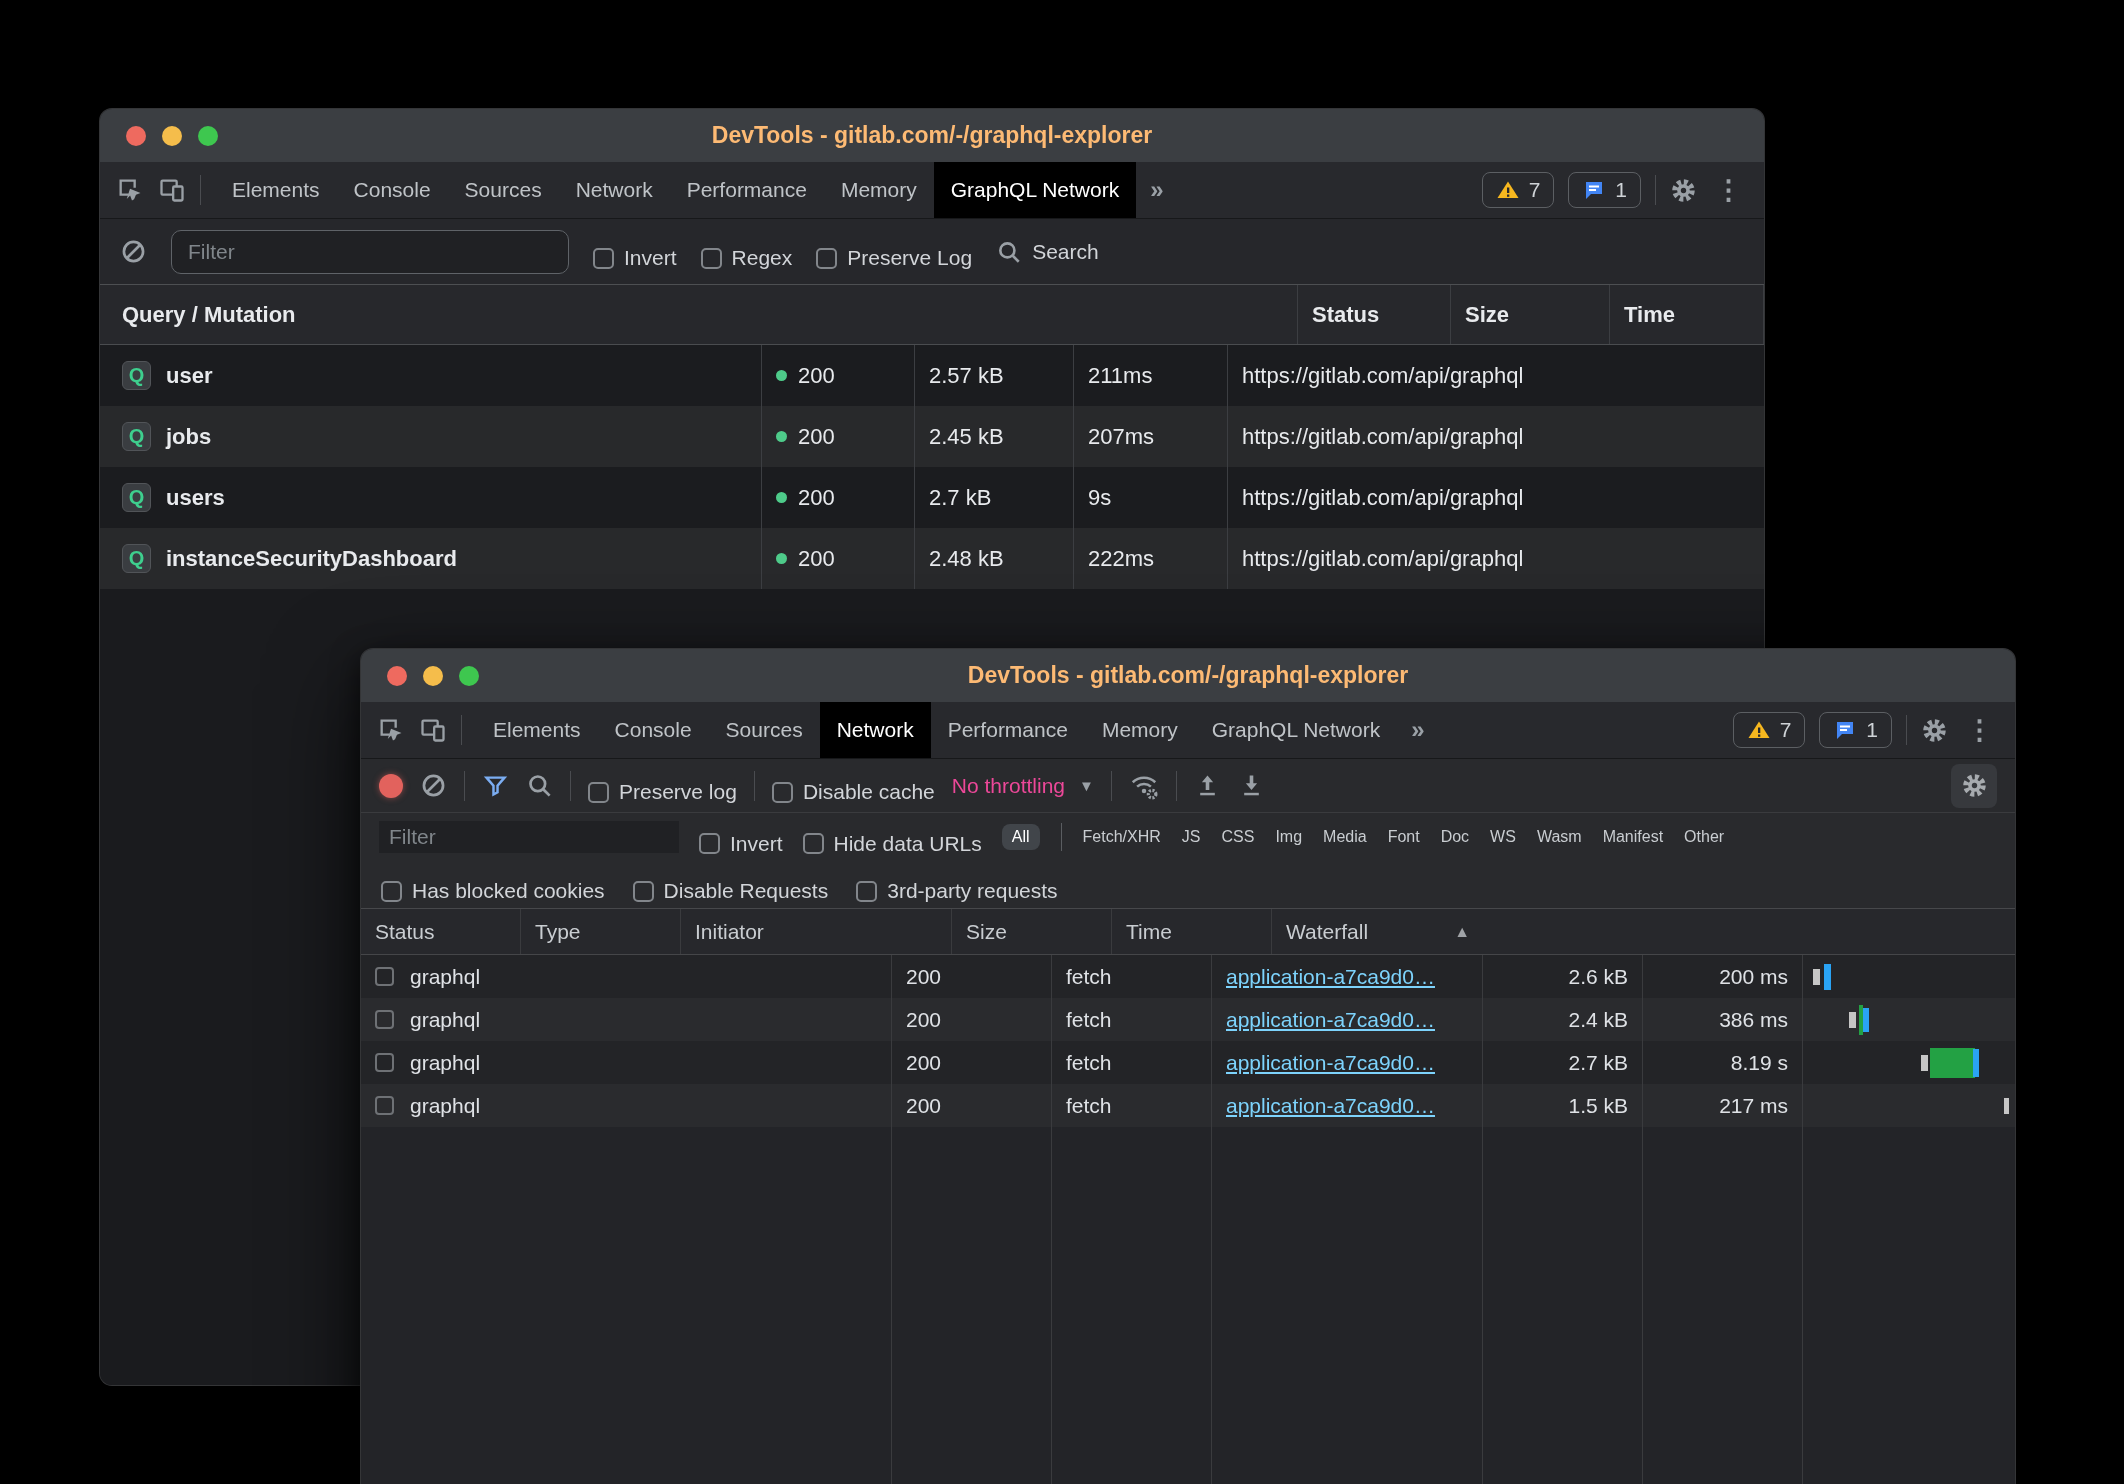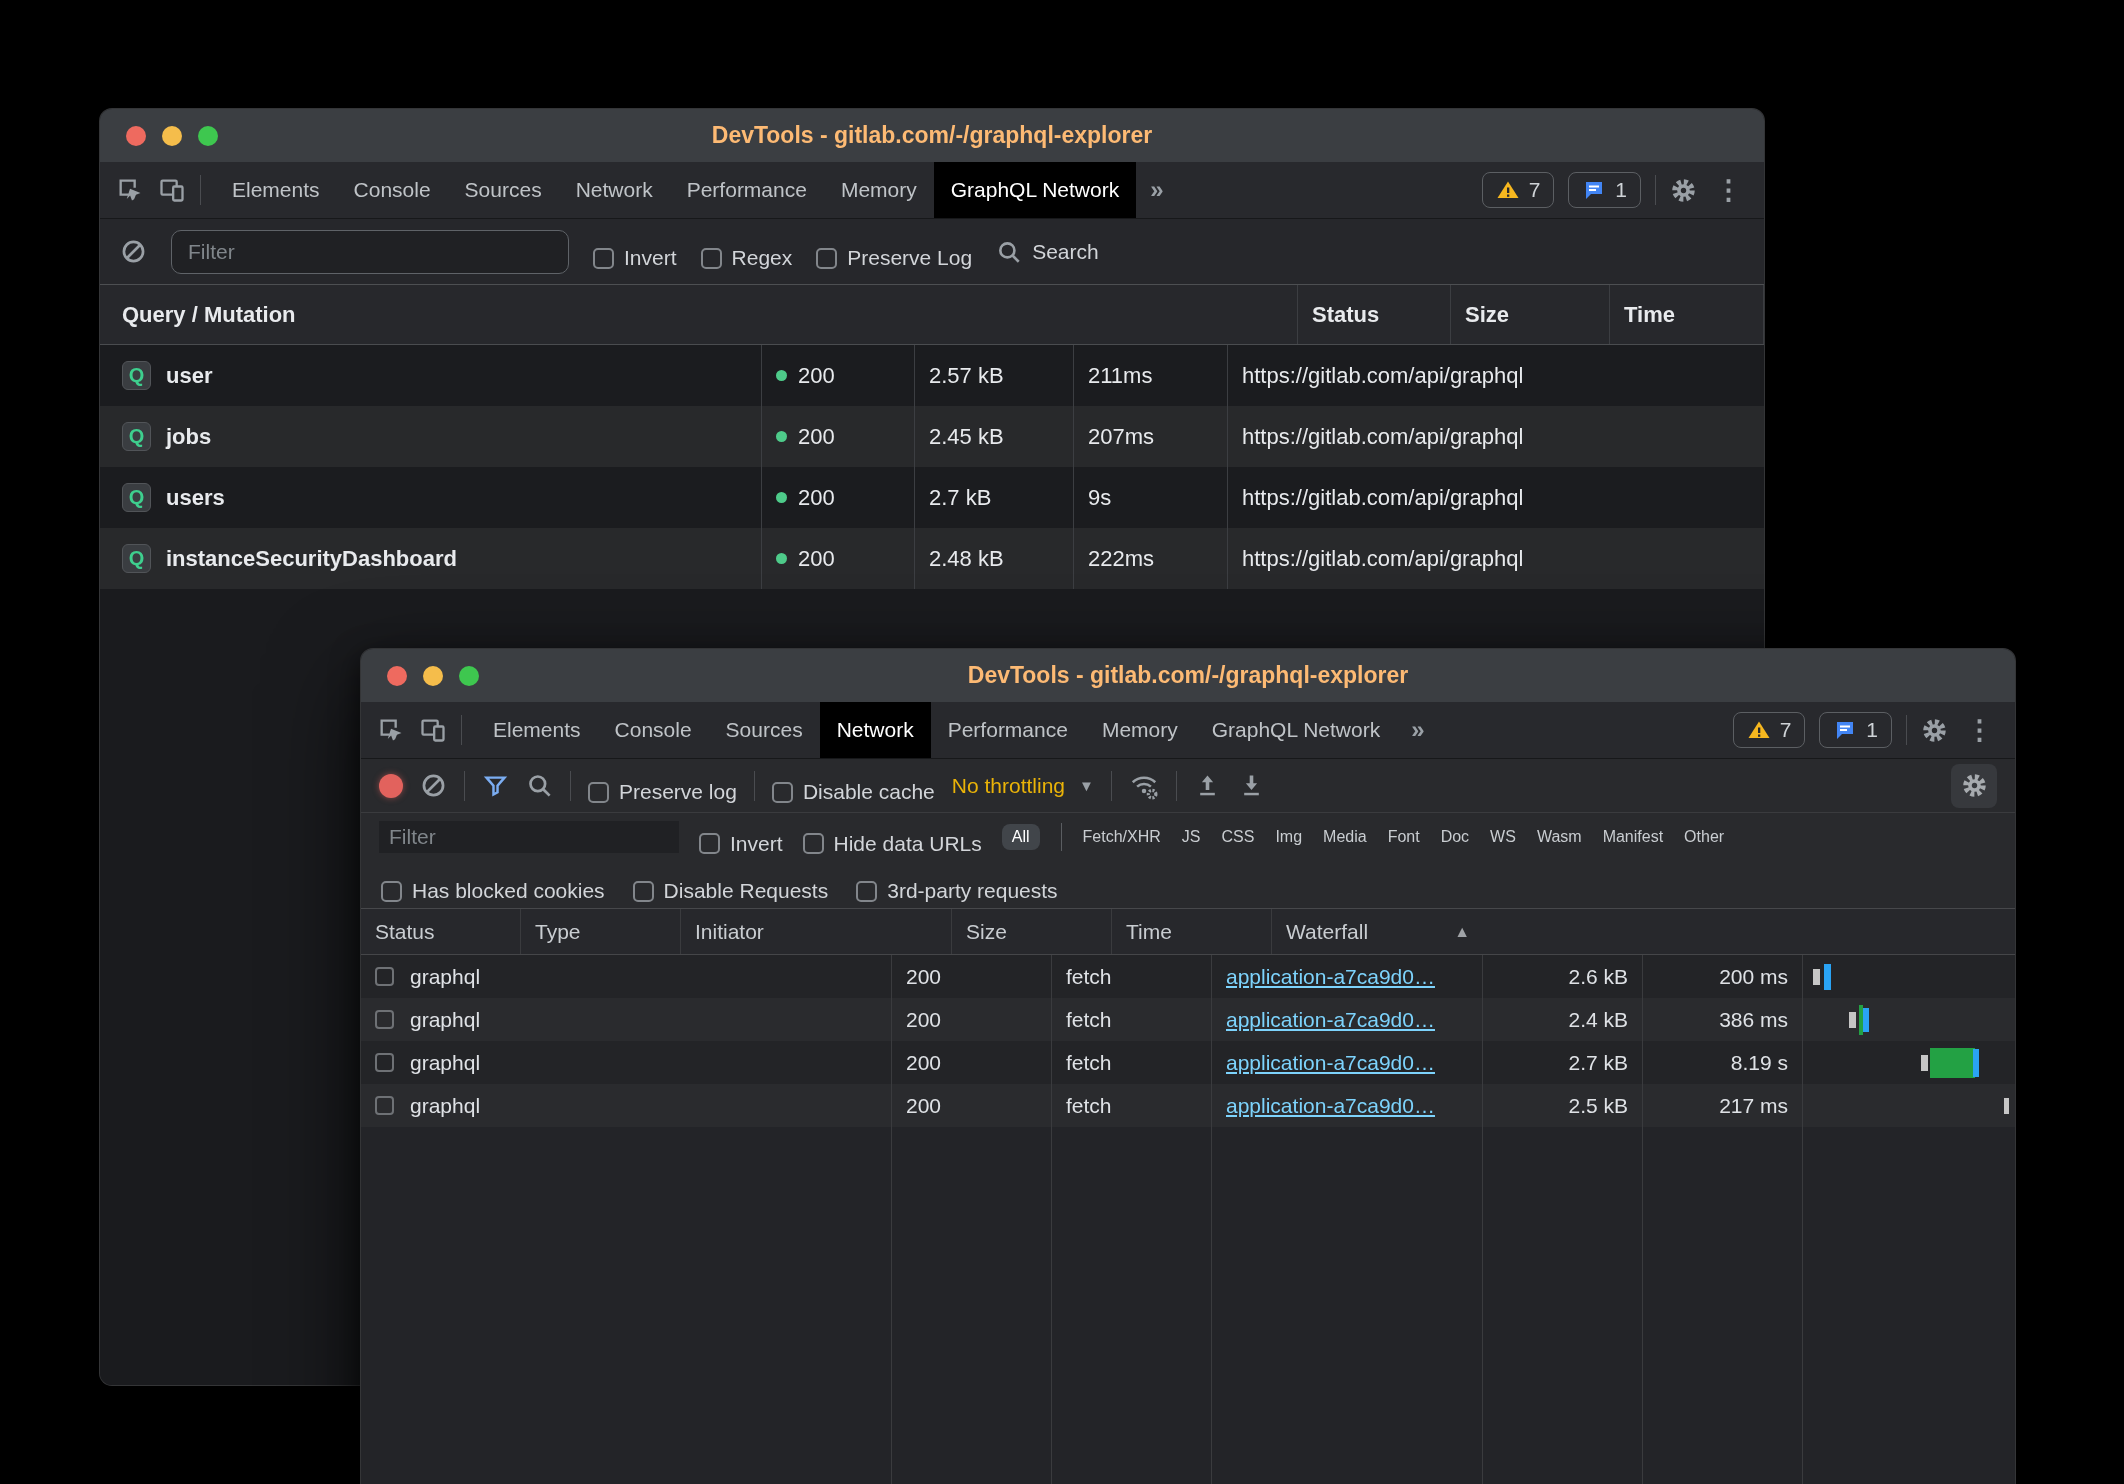--- a/index.html
+++ b/index.html
@@ -76,21 +76,21 @@
   .qname { font-weight:bold; }
   .dot { width:11px; height:11px; border-radius:50%; background:#4ecb8a; margin-right:11px; }
 
   
   #front-window { left:360px; top:648px; width:1656px; height:856px; z-index:2;
                   border-radius:13px 13px 0 0; }
   .n-toolbar { height:54px; background:#292a2d; display:flex; align-items:center; gap:17px;
                padding:0 18px; border-bottom:1px solid #3a3b3e; flex:0 0 auto; }
   .rec-dot { width:24px; height:24px; border-radius:50%; background:#e2625d;
              box-shadow:0 0 6px rgba(226,98,93,.55); flex:0 0 auto; }
-  .throttle { display:flex; align-items:center; gap:14px; color:#eab308; font-size:21px; }
+  .throttle { display:flex; align-items:center; gap:14px; color:#ec4899; font-size:21px; }
   .caret-down { color:#9aa0a6; font-size:15px; }
   .caret-down::before { content:"\25BC"; }
   .tool-gear-btn { margin-left:auto; width:46px; height:44px; background:#37393d;
                    border-radius:8px; display:flex; align-items:center; justify-content:center; }
 
   .n-filterrow { height:48px; background:#292a2d; display:flex; align-items:center;
                  gap:20px; padding:0 18px; flex:0 0 auto; }
   .n-filter-input { width:300px; height:32px; background:#202124; border:none; color:#e8eaed;
                     font-size:21px; padding:0 10px; font-family:"Liberation Sans", sans-serif;
                     outline:none; }
@@ -548,21 +548,21 @@
     <div class="n-row">
       <div class="n-cell first nc-name">
           <span class="rowcb"></span>
           <span>graphql</span>
         </div>
       <div class="n-cell nc-st">200</div>
       <div class="n-cell nc-ty">fetch</div>
       <div class="n-cell nc-init">
           <span class="init-link">application-a7ca9d0…</span>
         </div>
-      <div class="n-cell num nc-sz">2.5 kB</div>
+      <div class="n-cell num nc-sz">1.5 kB</div>
       <div class="n-cell num nc-tm">217 ms</div>
       <div class="n-cell last nc-wf wf3">
           <span class="wf-tick"></span>
         </div>
     </div>
 
     <div class="n-filler">
       <div style="flex:1 1 auto;"></div>
       <div style="width:160px;"></div>
       <div style="width:160px;"></div>

